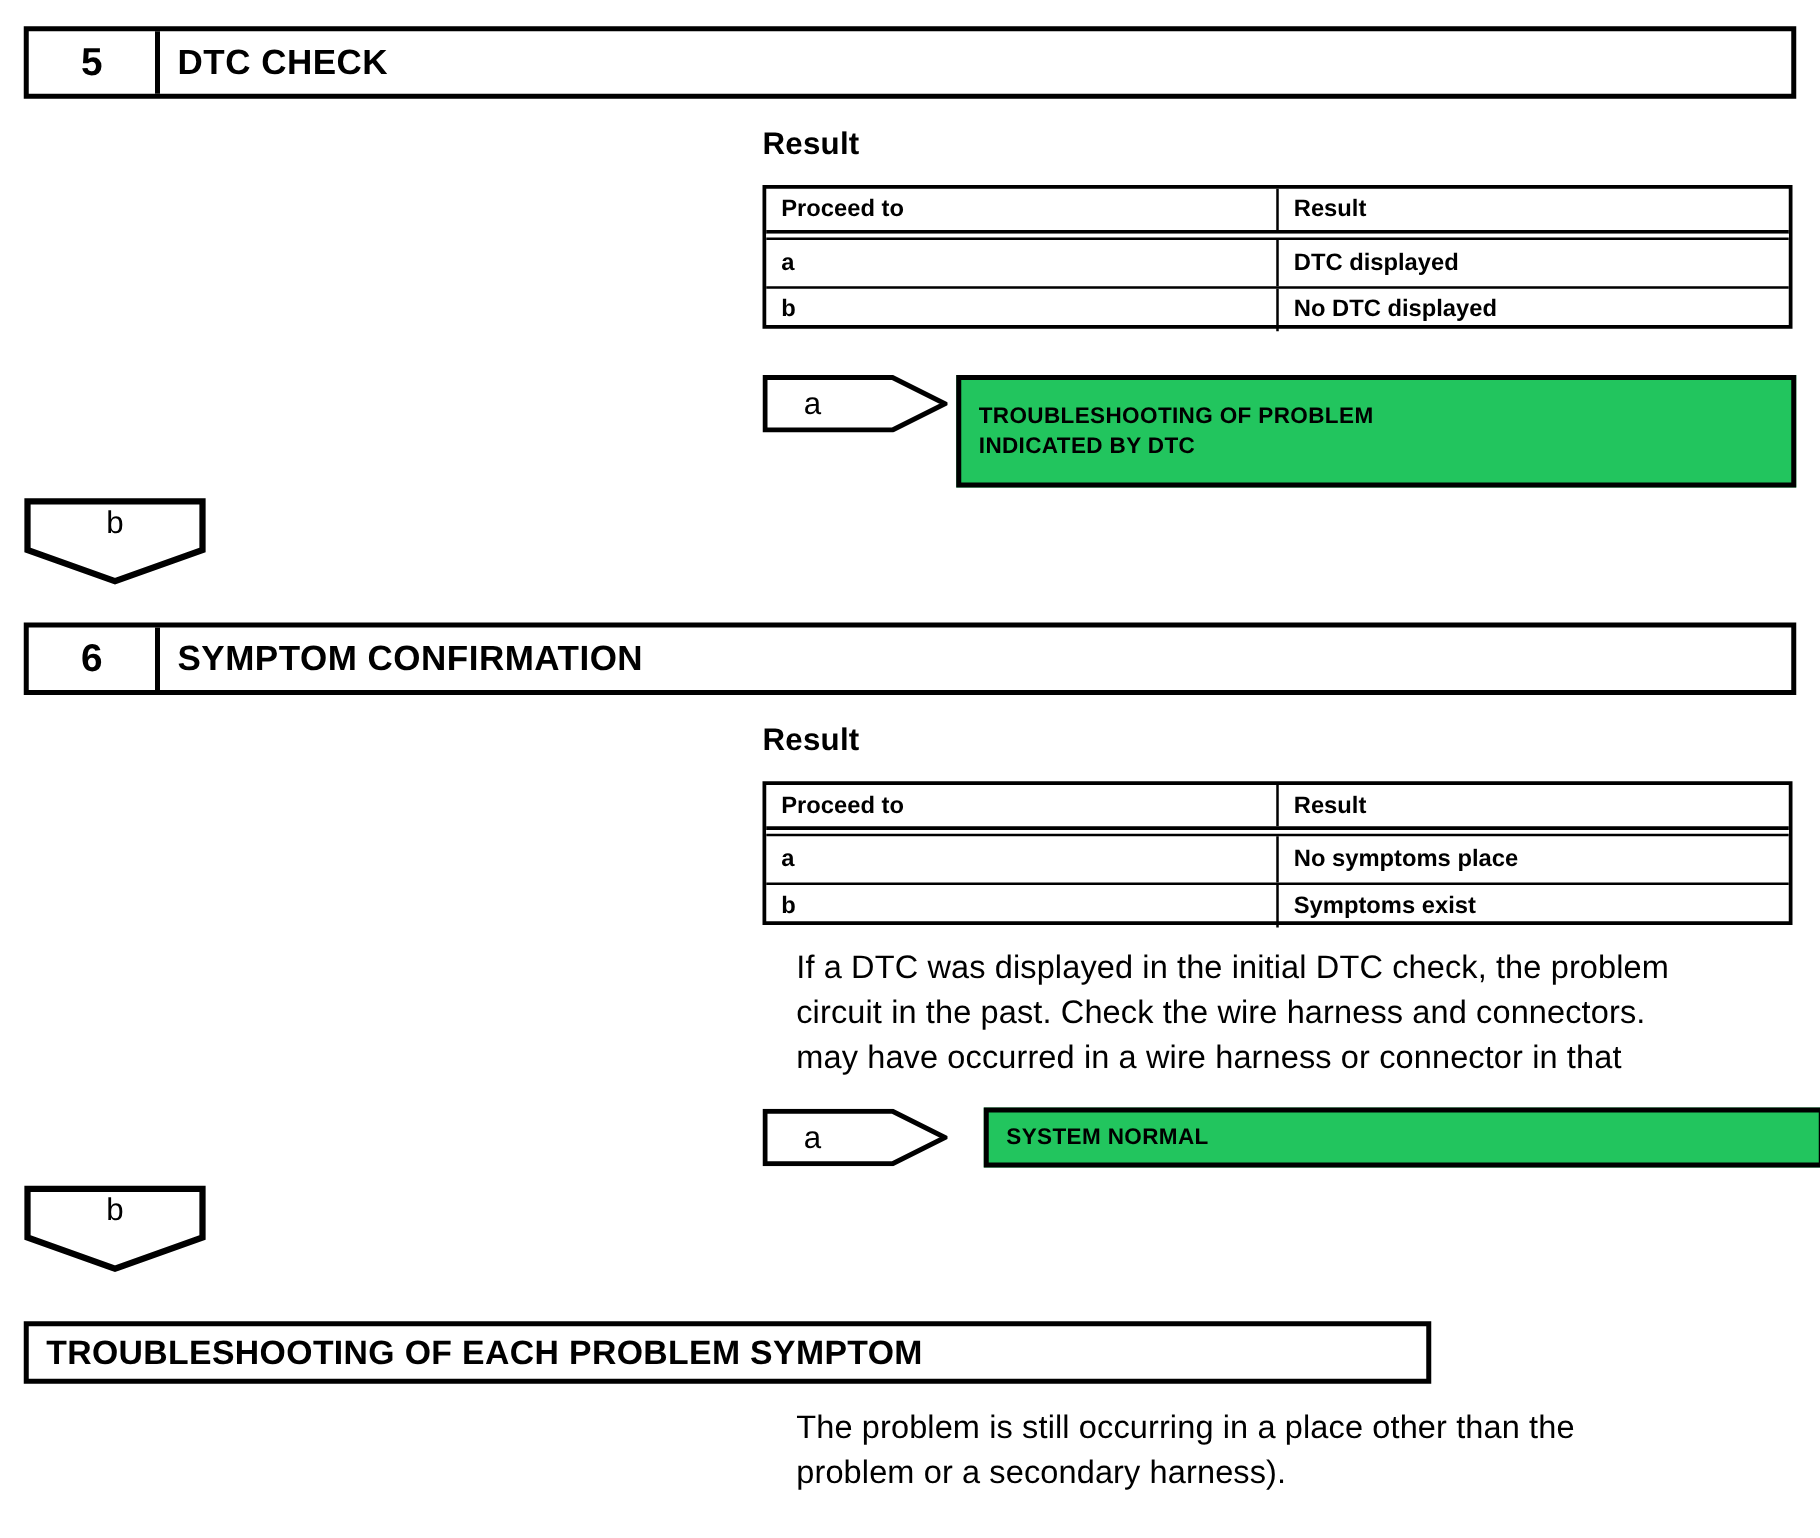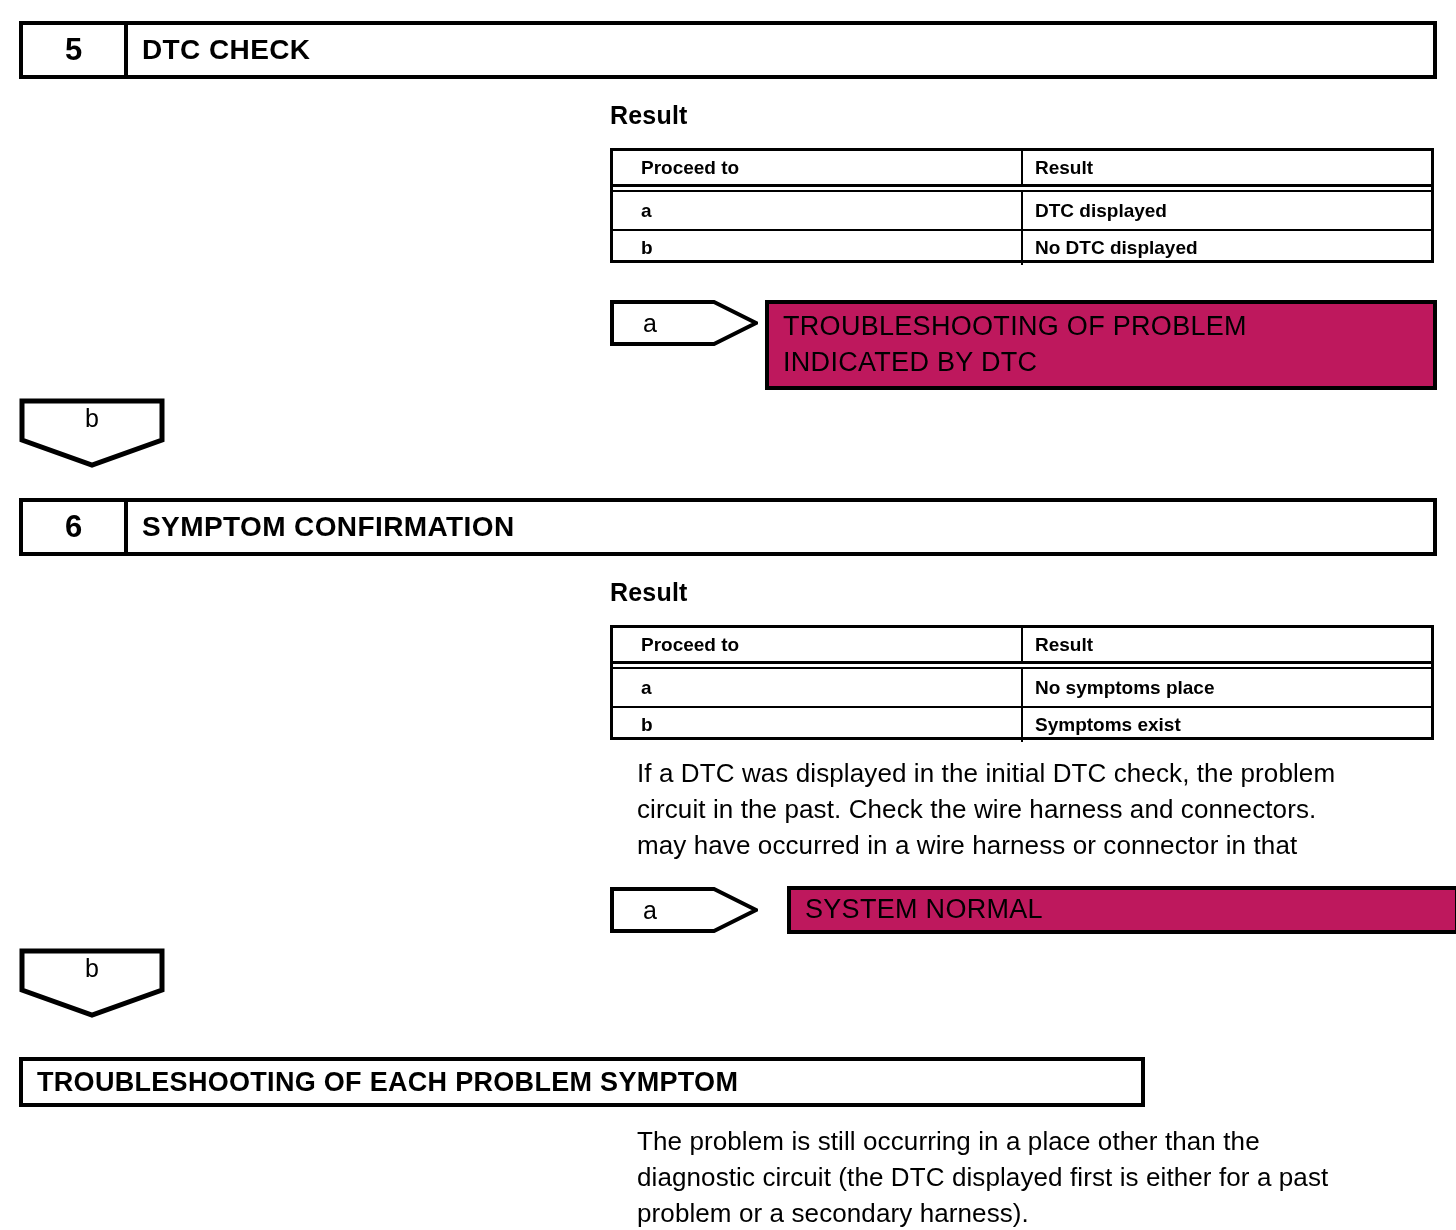--- a/index.html
+++ b/index.html
@@ -82,21 +82,21 @@
     border-bottom: 2px solid #000;
   }
   .rt-row + .rt-row:not(.rt-first-body) {
     border-top: 2px solid #000;
   }
   .rt-c1 {
     flex: 0 0 410px;
     width: 410px;
     box-sizing: border-box;
     border-right: 2px solid #000;
-    padding: 6px 0 6px 28px;
+    padding: 6px 0 6px 12px;
     font-size: 19px;
     font-weight: bold;
     display: flex;
     align-items: center;
   }
   .rt-c2 {
     flex: 1 1 auto;
     box-sizing: border-box;
     padding: 6px 0 6px 12px;
     font-size: 19px;
@@ -120,24 +120,24 @@
     justify-content: center;
     font-size: 25px;
     font-weight: normal;
   }
 
   
   .dest-box {
     position: absolute;
     box-sizing: border-box;
     border: 4px solid #000;
-    background: #be185d;
+    background: #22c55e;
     padding: 8px 0 8px 14px;
-    font-size: 27px;
-    font-weight: normal;
+    font-size: 18px;
+    font-weight: bold;
     line-height: 1.33;
     letter-spacing: 0.3px;
     display: flex;
     flex-direction: column;
     justify-content: center;
   }
   .dest-box .dl { display: block; }
 
   
   .down-pent {
@@ -271,17 +271,16 @@
     </svg>
     <span class="dp-label">b</span>
   </div>
 
   <div class="terminal-box" style="left:19px; top:1057px; width:1126px; height:50px;">
     <span>TROUBLESHOOTING OF EACH PROBLEM SYMPTOM</span>
   </div>
 
   <div class="para" style="left:608px; top:1123px; width:840px;">
     <span class="pl">The problem is still occurring in a place other than the</span>
-    <span class="pl">diagnostic circuit (the DTC displayed first is either for a past</span>
     <span class="pl">problem or a secondary harness).</span>
   </div>
 
 </div>
 
 </body></html>

